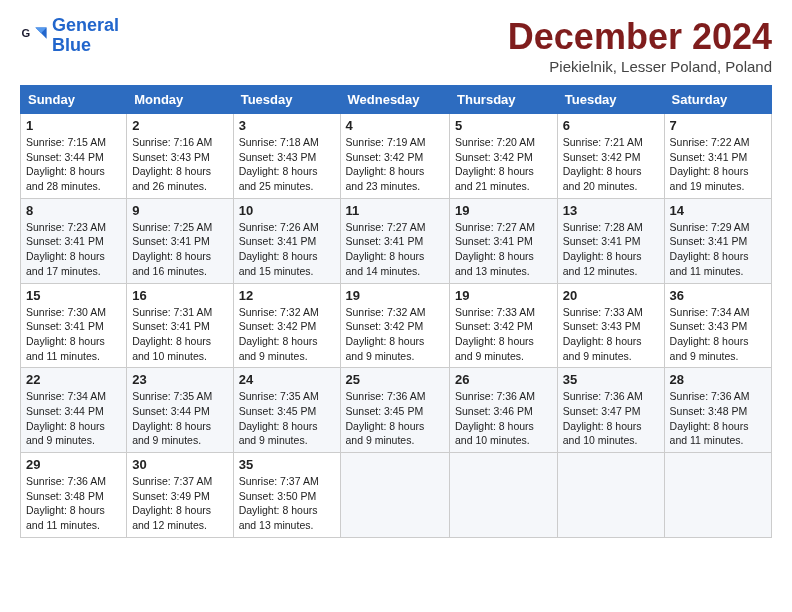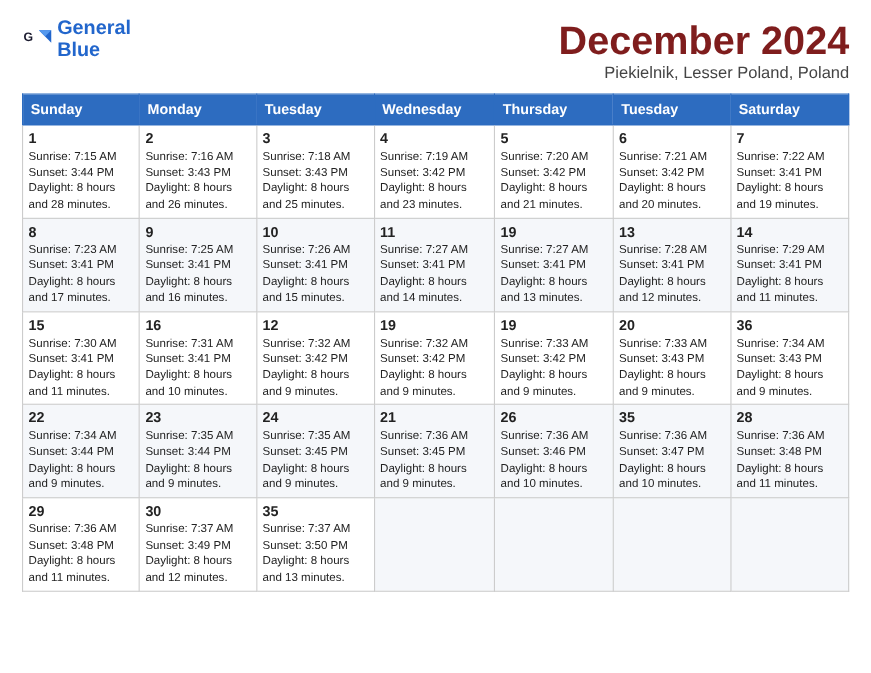--- a/index.html
+++ b/index.html
@@ -146,21 +146,21 @@
         <td><span class="day-num">12</span><span class="day-detail">Sunrise: 7:32 AM<br>Sunset: 3:42 PM<br>Daylight: 8 hours and 9 minutes.</span></td>
         <td><span class="day-num">19</span><span class="day-detail">Sunrise: 7:32 AM<br>Sunset: 3:42 PM<br>Daylight: 8 hours and 9 minutes.</span></td>
         <td><span class="day-num">19</span><span class="day-detail">Sunrise: 7:33 AM<br>Sunset: 3:42 PM<br>Daylight: 8 hours and 9 minutes.</span></td>
         <td><span class="day-num">20</span><span class="day-detail">Sunrise: 7:33 AM<br>Sunset: 3:43 PM<br>Daylight: 8 hours and 9 minutes.</span></td>
         <td><span class="day-num">36</span><span class="day-detail">Sunrise: 7:34 AM<br>Sunset: 3:43 PM<br>Daylight: 8 hours and 9 minutes.</span></td>
       </tr>
       <tr>
         <td><span class="day-num">22</span><span class="day-detail">Sunrise: 7:34 AM<br>Sunset: 3:44 PM<br>Daylight: 8 hours and 9 minutes.</span></td>
         <td><span class="day-num">23</span><span class="day-detail">Sunrise: 7:35 AM<br>Sunset: 3:44 PM<br>Daylight: 8 hours and 9 minutes.</span></td>
         <td><span class="day-num">24</span><span class="day-detail">Sunrise: 7:35 AM<br>Sunset: 3:45 PM<br>Daylight: 8 hours and 9 minutes.</span></td>
-        <td><span class="day-num">21</span><span class="day-detail">Sunrise: 7:36 AM<br>Sunset: 3:45 PM<br>Daylight: 8 hours and 9 minutes.</span></td>
+        <td><span class="day-num">25</span><span class="day-detail">Sunrise: 7:36 AM<br>Sunset: 3:45 PM<br>Daylight: 8 hours and 9 minutes.</span></td>
         <td><span class="day-num">26</span><span class="day-detail">Sunrise: 7:36 AM<br>Sunset: 3:46 PM<br>Daylight: 8 hours and 10 minutes.</span></td>
         <td><span class="day-num">35</span><span class="day-detail">Sunrise: 7:36 AM<br>Sunset: 3:47 PM<br>Daylight: 8 hours and 10 minutes.</span></td>
         <td><span class="day-num">28</span><span class="day-detail">Sunrise: 7:36 AM<br>Sunset: 3:48 PM<br>Daylight: 8 hours and 11 minutes.</span></td>
       </tr>
       <tr>
         <td><span class="day-num">29</span><span class="day-detail">Sunrise: 7:36 AM<br>Sunset: 3:48 PM<br>Daylight: 8 hours and 11 minutes.</span></td>
         <td><span class="day-num">30</span><span class="day-detail">Sunrise: 7:37 AM<br>Sunset: 3:49 PM<br>Daylight: 8 hours and 12 minutes.</span></td>
         <td><span class="day-num">35</span><span class="day-detail">Sunrise: 7:37 AM<br>Sunset: 3:50 PM<br>Daylight: 8 hours and 13 minutes.</span></td>
         <td class="empty-cell"></td>
         <td class="empty-cell"></td>

